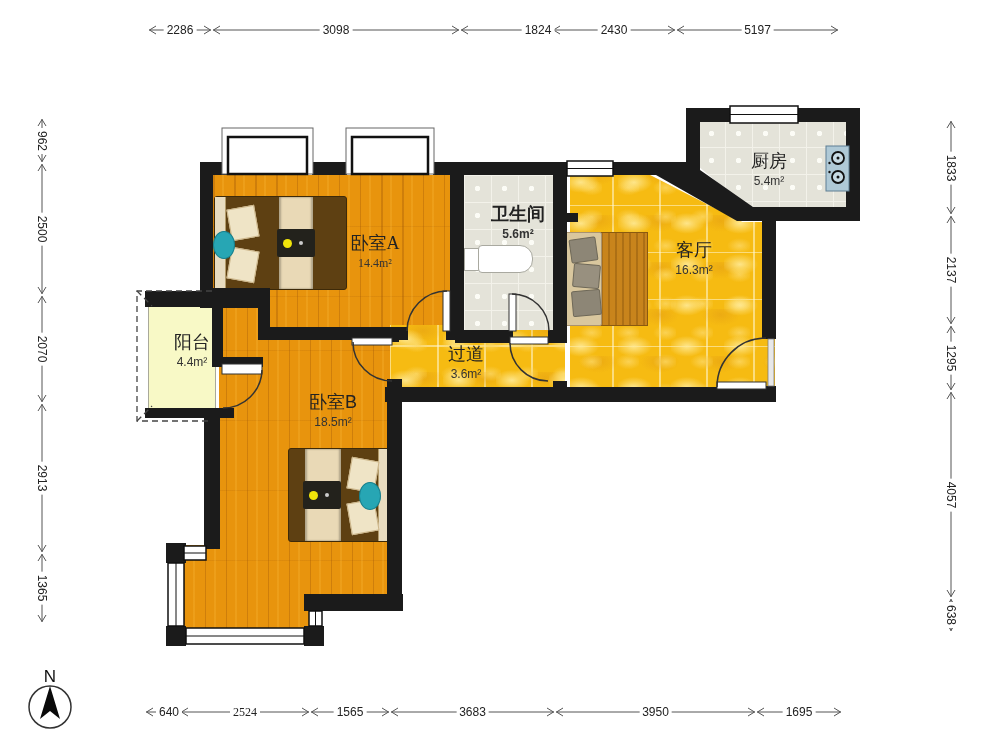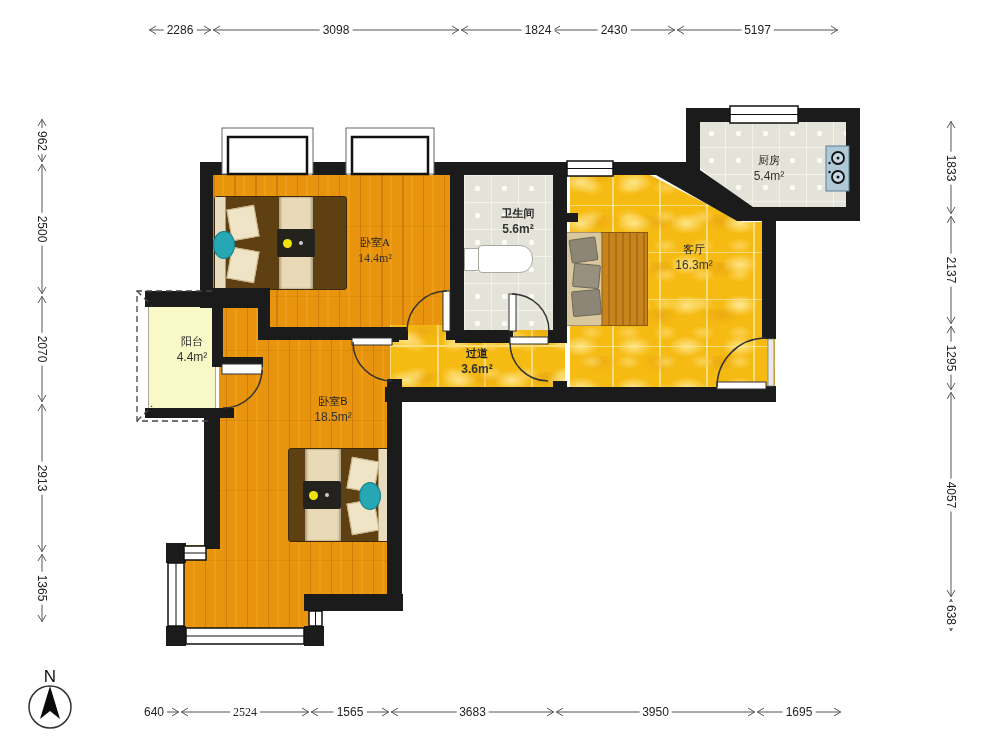--- a/index.html
+++ b/index.html
@@ -22,21 +22,21 @@
   .tile{background-color:#E4E3D9;
     background-image:
       radial-gradient(circle, #FCFCF6 0 2.5px, rgba(0,0,0,0) 3px),
       linear-gradient(#F3F2EA 1.5px, rgba(0,0,0,0) 1.5px),
       linear-gradient(90deg, #F3F2EA 1.5px, rgba(0,0,0,0) 1.5px);
     background-size:27px 27px,27px 27px,27px 27px;}
   svg#plan{position:absolute;left:0;top:0;z-index:30;}
   .furn{position:absolute;z-index:20;}
   .room-label{position:absolute;z-index:40;transform:translate(-50%,-50%);
     text-align:center;color:#222;line-height:1.35;white-space:nowrap;}
-  .rname{display:block;font-size:11px;}
+  .rname{display:block;font-size:18px;}
   .rarea{display:block;font-size:12px;color:#333;}
   .dim{position:absolute;z-index:50;font-size:12px;color:#222;background:#fff;
     padding:0 3px;transform:translate(-50%,-50%);white-space:nowrap;}
   .dim-v{transform:translate(-50%,-50%) rotate(90deg);}
   .north-label{position:absolute;z-index:50;font-size:17px;color:#111;transform:translate(-50%,-50%);}
   .bedpart,.sofapart{position:absolute;}
 </style>
 </head>
 <body>
 
@@ -265,37 +265,37 @@
     <span class="rarea">5.4m²</span>
   </div>
   <div class="room-label" style="left:694px;top:258px;">
     <span class="rname">客厅</span>
     <span class="rarea">16.3m²</span>
   </div>
   <div class="room-label" style="left:192px;top:350px;">
     <span class="rname">阳台</span>
     <span class="rarea">4.4m²</span>
   </div>
-  <div class="room-label" style="left:477px;top:362px;font-weight:bold;">
+  <div class="room-label" style="left:466px;top:362px;">
     <span class="rname">过道</span>
     <span class="rarea">3.6m²</span>
   </div>
   <div class="room-label" style="left:333px;top:410px;">
     <span class="rname">卧室B</span>
     <span class="rarea">18.5m²</span>
   </div>
 
   <span class="north-label" style="left:50px;top:677px;">N</span>
 
 <span class="dim" style="left: 180px; top: 30px;">2286</span>
     <span class="dim" style="left: 336px; top: 30px;">3098</span>
     <span class="dim" style="left: 506px; top: 30px; margin-left: 32px;">1824</span>
     <span class="dim" style="left: 614px; top: 30px;">2430</span>
     <span class="dim" style="left: 757.5px; top: 30px;">5197</span>
-    <span class="dim" style="left: 154px; top: 712px;">640</span>
+    <span class="dim" style="left: 169px; top: 712px;">640</span>
     <span class="dim" style="left: 245px; top: 712px; font-family: Liberation Serif, serif;">2524</span>
     <span class="dim" style="left: 350px; top: 712px;">1565</span>
     <span class="dim" style="left: 472.5px; top: 712px;">3683</span>
     <span class="dim" style="left: 655.5px; top: 712px;">3950</span>
     <span class="dim" style="left: 799px; top: 712px;">1695</span>
     <span class="dim dim-v" style="left: 42px; top: 140.5px;">962</span>
     <span class="dim dim-v" style="left: 42px; top: 229px;">2500</span>
     <span class="dim dim-v" style="left: 42px; top: 349px;">2070</span>
     <span class="dim dim-v" style="left: 42px; top: 478px;">2913</span>
     <span class="dim dim-v" style="left: 42px; top: 588px;">1365</span>

